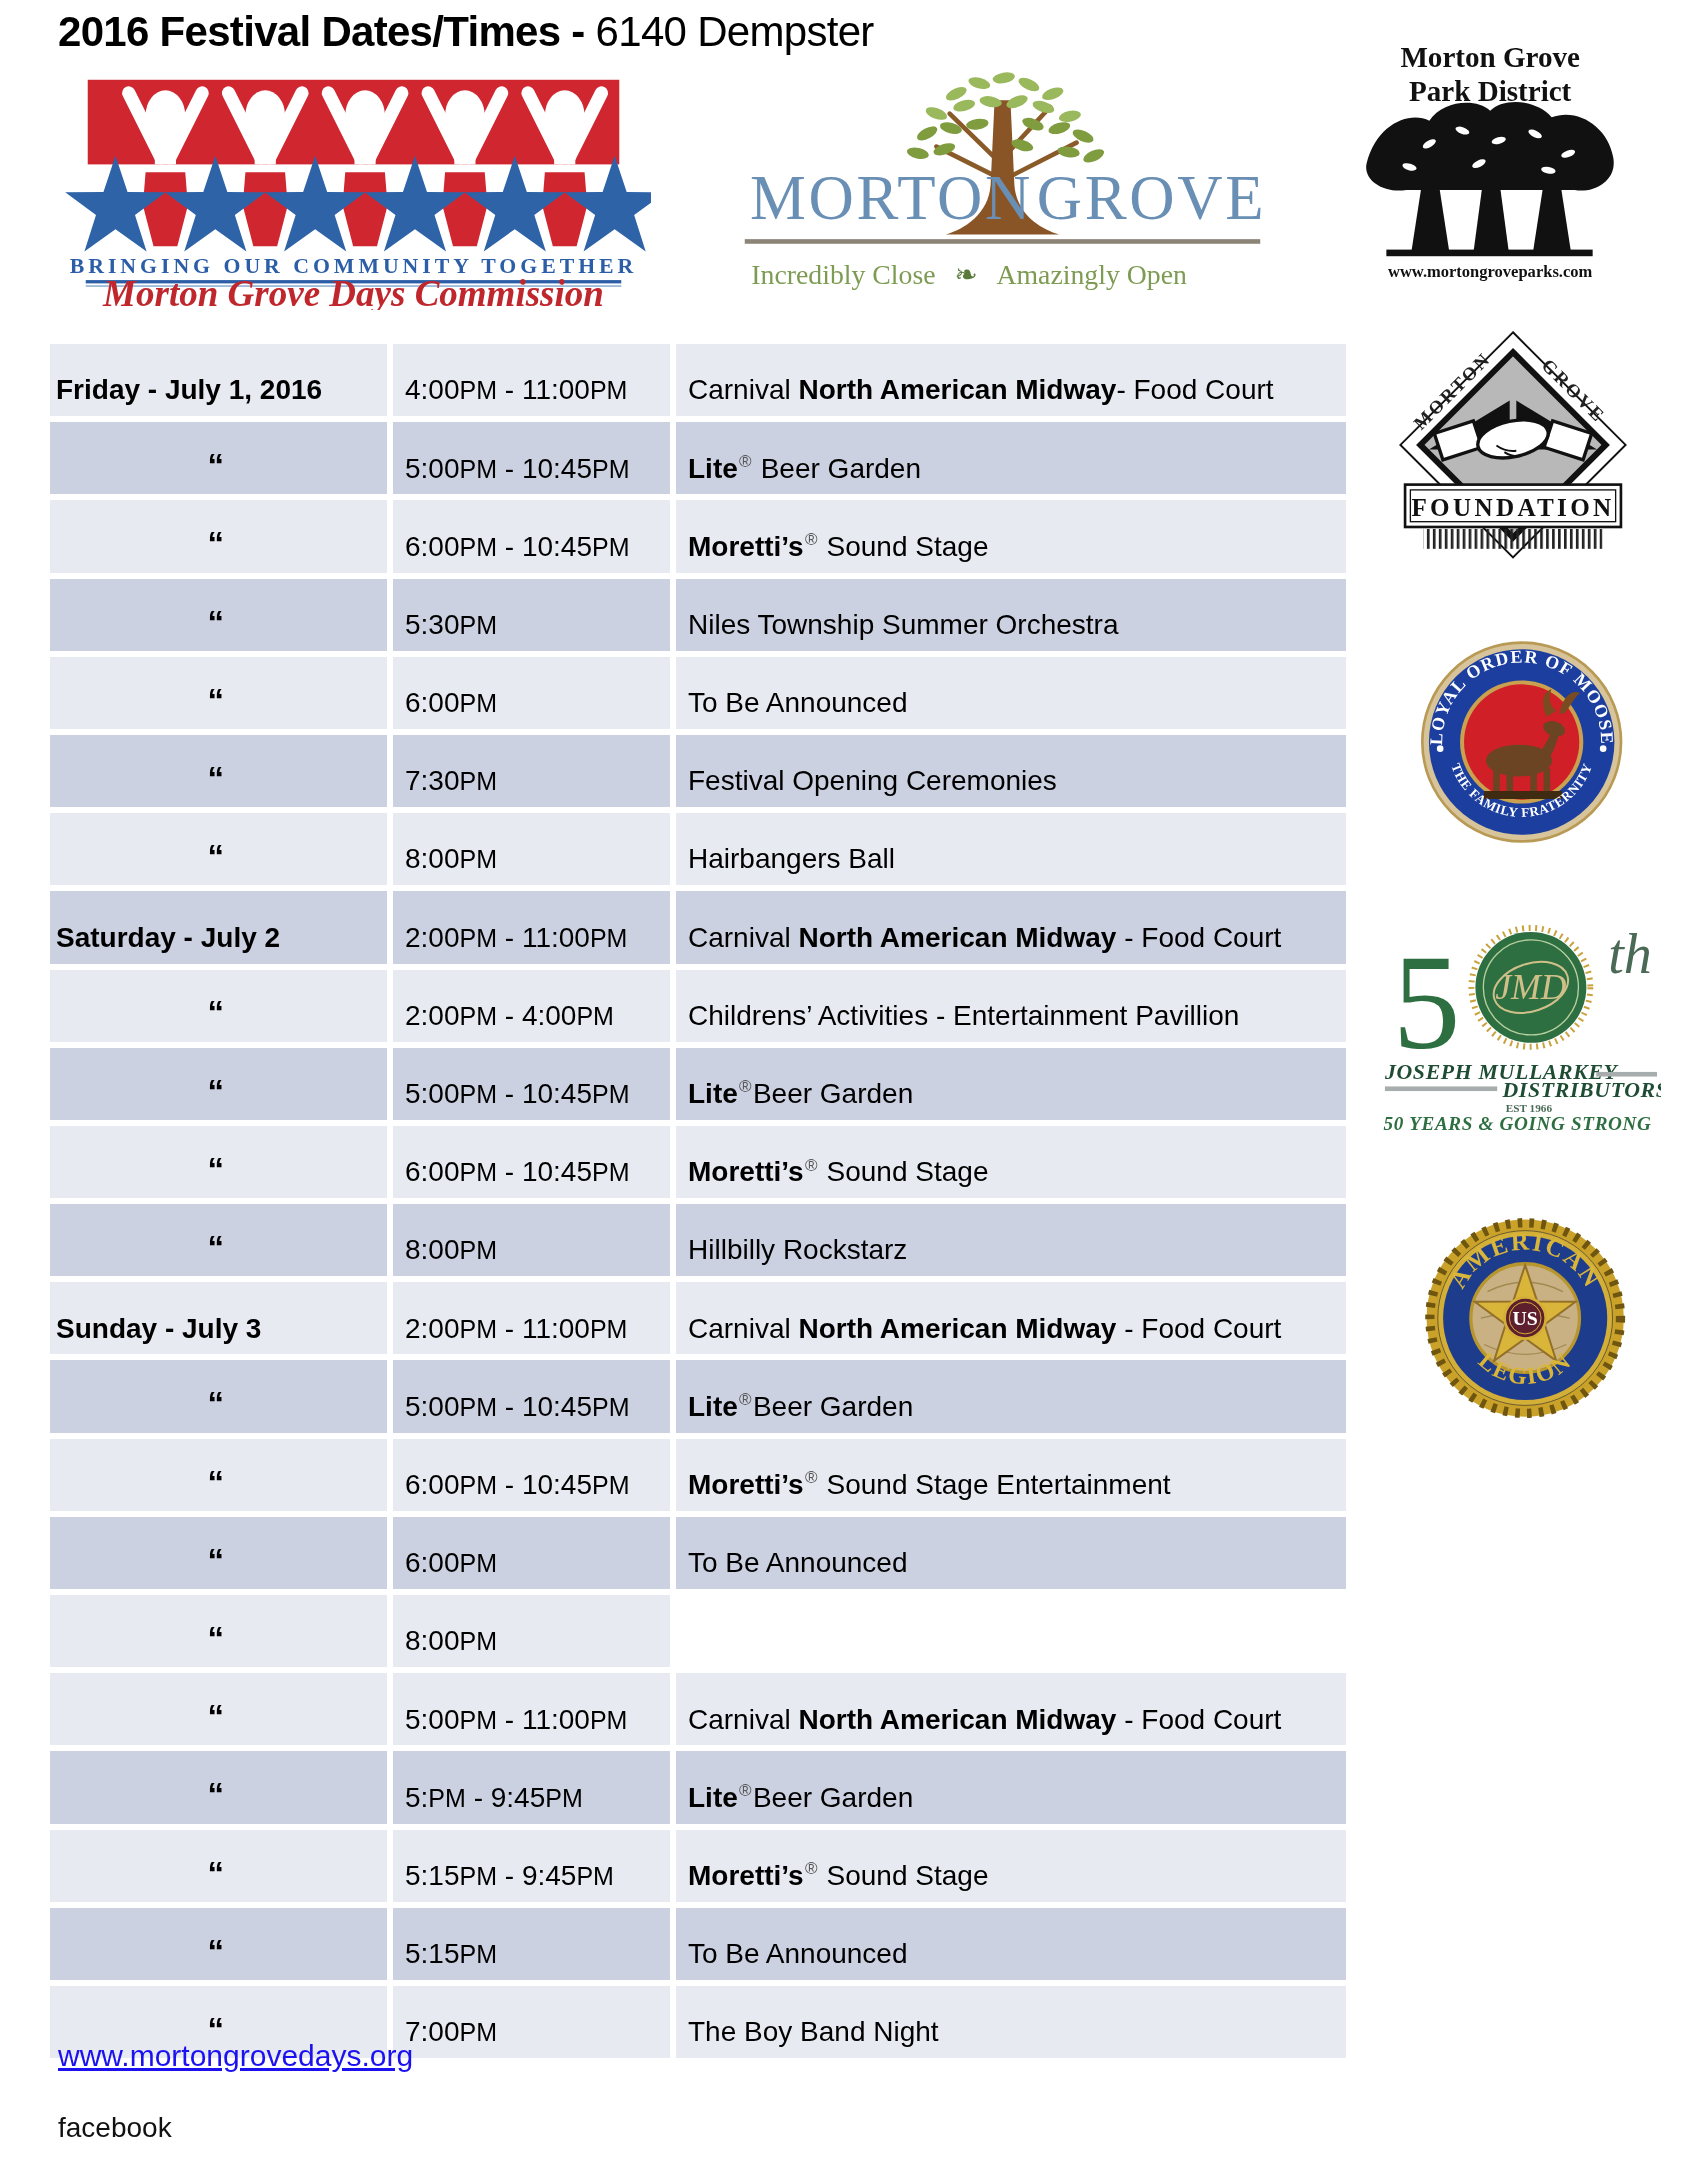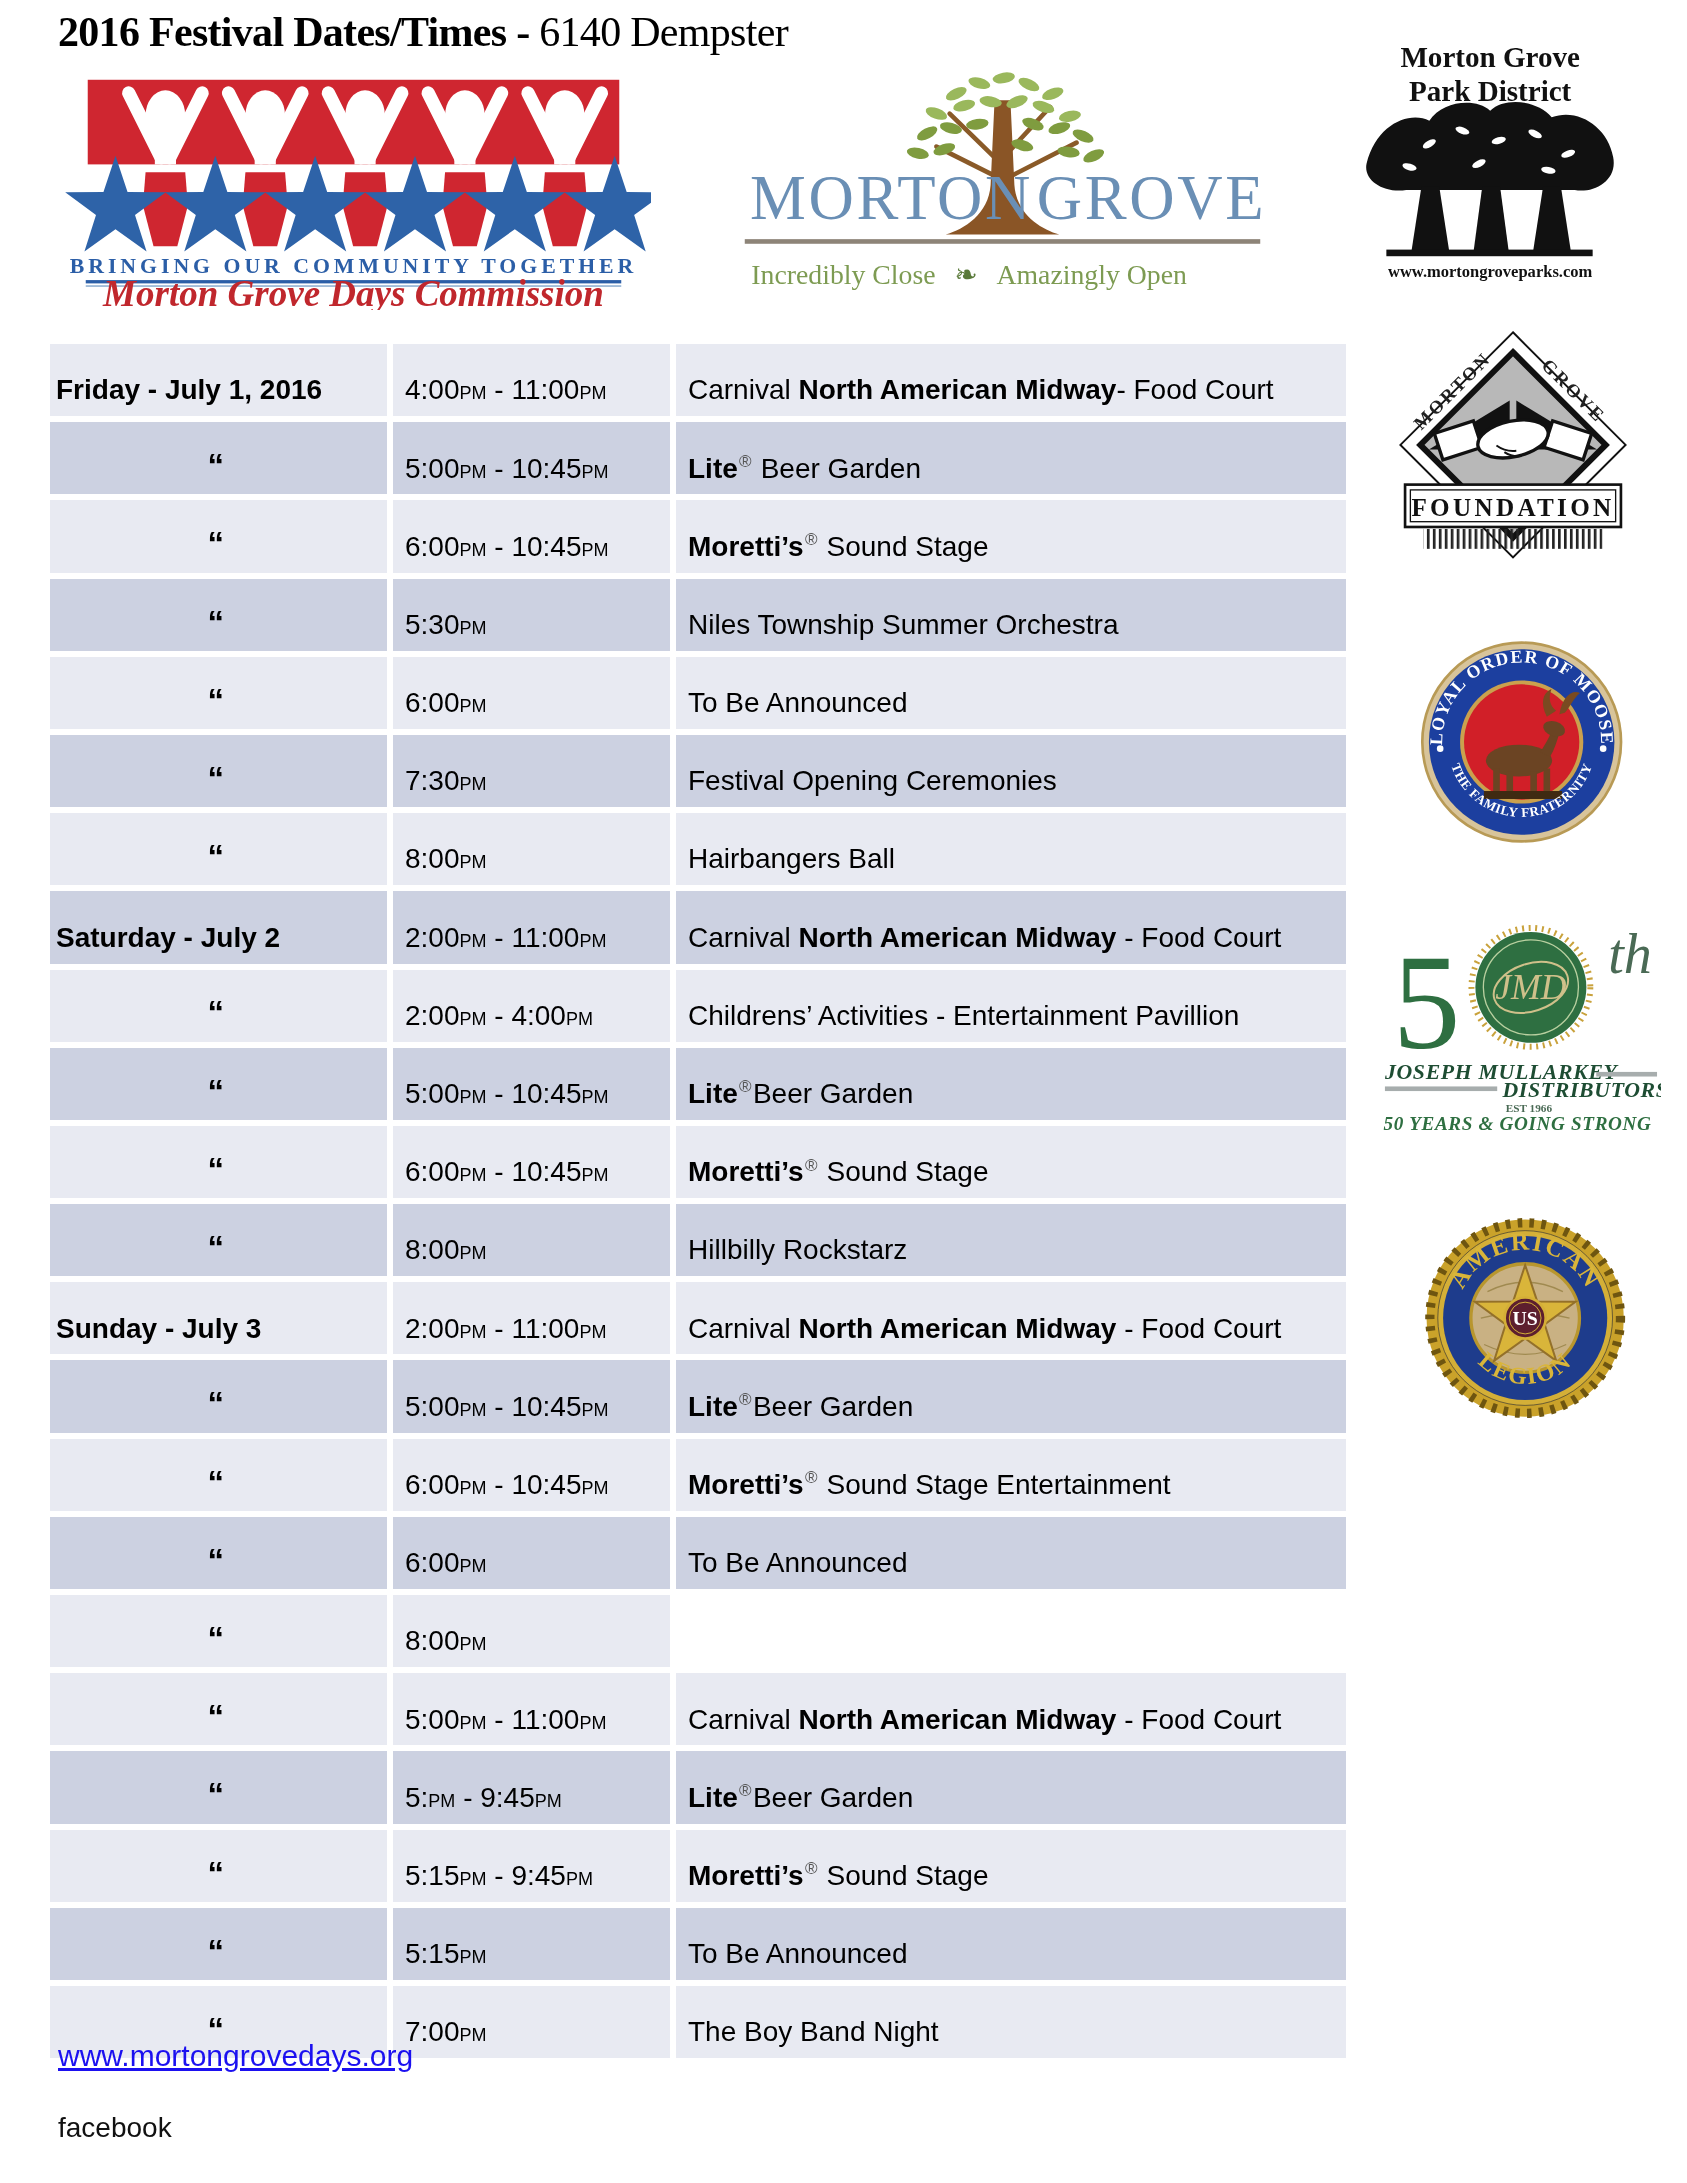--- a/index.html
+++ b/index.html
@@ -3,21 +3,21 @@
 <meta charset="utf-8">
 <style>
   html,body{margin:0;padding:0;}
   body{
     width:1687px;height:2183px;background:#ffffff;position:relative;
     font-family:"Liberation Sans", sans-serif;color:#000;
   }
   .serif{font-family:"Liberation Serif", serif;}
 
   
-  .page-title{position:absolute;left:58px;top:8px;font-size:42px;letter-spacing:-0.7px;font-family:Liberation Serif, serif;}
+  .page-title{position:absolute;left:58px;top:8px;font-size:42px;letter-spacing:-0.7px;}
   .page-title .bold{font-weight:700;}
 
   
   .logo-commission{position:absolute;left:56px;top:73px;}
   .logo-village{position:absolute;left:738px;top:66px;}
   .logo-park{position:absolute;left:1350px;top:38px;}
   .logo-foundation{position:absolute;left:1397px;top:329px;}
   .logo-moose{position:absolute;left:1411px;top:636px;}
   .logo-jmd{position:absolute;left:1377px;top:921px;}
   .logo-legion{position:absolute;left:1408px;top:1212px;}
@@ -27,21 +27,21 @@
   .row{display:grid;grid-template-columns:337px 277px 670px;column-gap:6px;margin-bottom:6px;}
   .cell{
     min-height:55px;display:flex;align-items:flex-end;
     padding:6.6px 5.3px 10.6px 12px;font-size:28px;line-height:1.08;
   }
   .light .cell{background:var(--row-light,#e8eaf2);}
   .dark .cell{background:var(--row-dark,#ccd1e1);}
   .header-row .cell{background:var(--row-dark,#ccd1e1);min-height:46px;font-weight:700;}
   .date-cell{font-weight:700;padding-left:6px;}
   .ditto-cell{justify-content:center;padding-left:0;font-size:33px;font-weight:700;}
-  .pm{font-size:18px;}
+  .pm{font-size:25px;}
   .reg{font-size:17px;position:relative;top:-10.6px;color:#555;padding:0 1.3px;}
 
   
   .site-link{position:absolute;left:58px;top:2039px;font-size:30px;
     color:var(--link-blue,#1b10f0);text-decoration:underline;cursor:pointer;}
   .facebook{position:absolute;left:58px;top:2112px;font-size:28px;color:#111;}
 </style>
 </head>
 <body>
 

